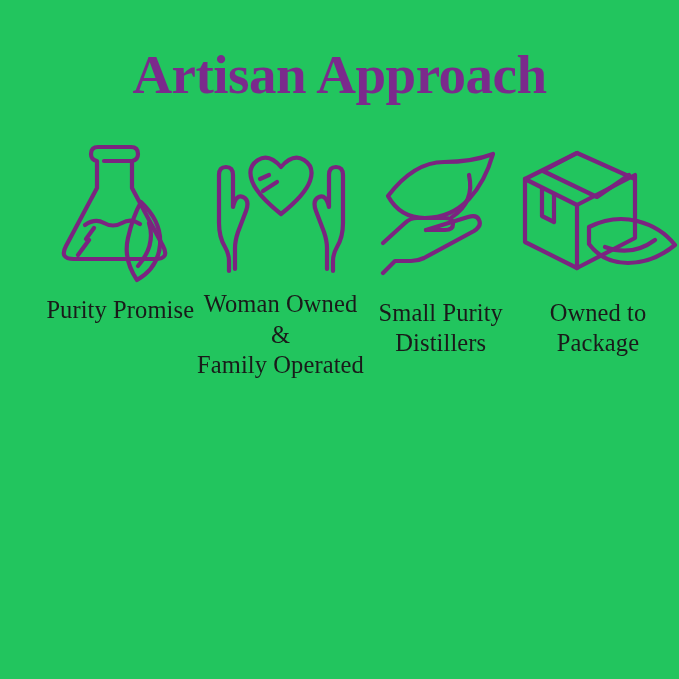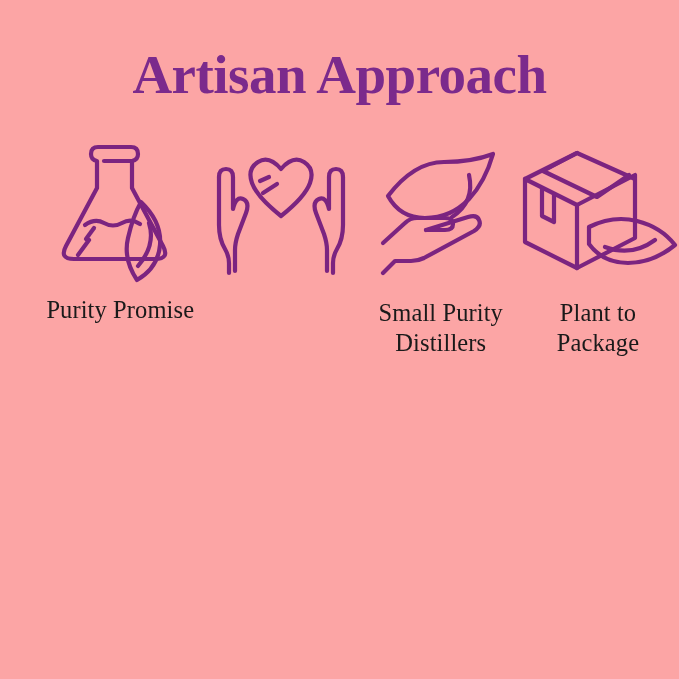--- a/index.html
+++ b/index.html
@@ -14,21 +14,21 @@
   body {
     background: #f8f7f7;
     font-family: "Liberation Serif", "DejaVu Serif", serif;
     -webkit-font-smoothing: antialiased;
   }
 
   .poster {
     position: relative;
     width: 679px;
     height: 679px;
-    background: #fca5a5;
+    background: #22c55e;
     display: flex;
     flex-direction: column;
   }
 
   
   .title {
     margin-top: 46px;
     font-family: "Liberation Serif", "DejaVu Serif", serif;
     font-weight: 700;
     font-size: 55px;
@@ -132,20 +132,24 @@
           <path d="M63 37 l9 -4"></path>
           <path d="M66 49 l14 -9"></path>
 
           <path d="M22 33 q0 -8 7 -8 q7 0 7 8 v32 q3 -13 10 -10 q7 3 3 14 l-8 21 q-3 9 -3 16 v21"></path>
           <path d="M22 33 v48 q0 14 6 24 q4 7 4 14 v10"></path>
 
           <path d="M146 33 q0 -8 -7 -8 q-7 0 -7 8 v32 q-3 -13 -10 -10 q-7 3 -3 14 l8 21 q3 9 3 16 v21"></path>
           <path d="M146 33 v48 q0 14 -6 24 q-4 7 -4 14 v10"></path>
         </svg>
       </div>
+      <div class="caption">
+        <span class="line">Woman Owned &amp;</span>
+        <span class="line">Family Operated</span>
+      </div>
     </div>
 
     <div class="cell cell-small">
       <div class="icon-box">
         <svg width="128" height="118" viewBox="0 0 128 118" fill="none" stroke="#7b2480" stroke-width="4.2" stroke-linecap="round" stroke-linejoin="round">
 
           <path d="M11 45 q26 -34 56 -34 q28 0 49 -8 q-8 28 -24 45 q-18 19 -44 19 q-25 0 -37 -22 z"></path>
           <path d="M92 24 q6 27 -17 42"></path>
 
           <path d="M6 92 l22 -20 q5 -5 12 -5 h28 q8 0 8 6 q0 6 -8 6 h-19"></path>
@@ -167,18 +171,18 @@
           <path d="M8 31 l52 -26 58 26"></path>
           <path d="M60 5 l-34 18 54 26 32 -22"></path>
 
           <path d="M25 40 v28 l12 6 v-28"></path>
 
           <path d="M72 79 q24 -12 48 -6 q24 6 38 24 q-22 18 -47 18 q-25 0 -39 -19 z"></path>
           <path d="M88 99 q27 10 50 -7"></path>
         </svg>
       </div>
       <div class="caption">
-        <span class="line">Plant to Package</span>
+        <span class="line">Owned to Package</span>
       </div>
     </div>
 
   </div>
 </div>
 
 </body></html>

